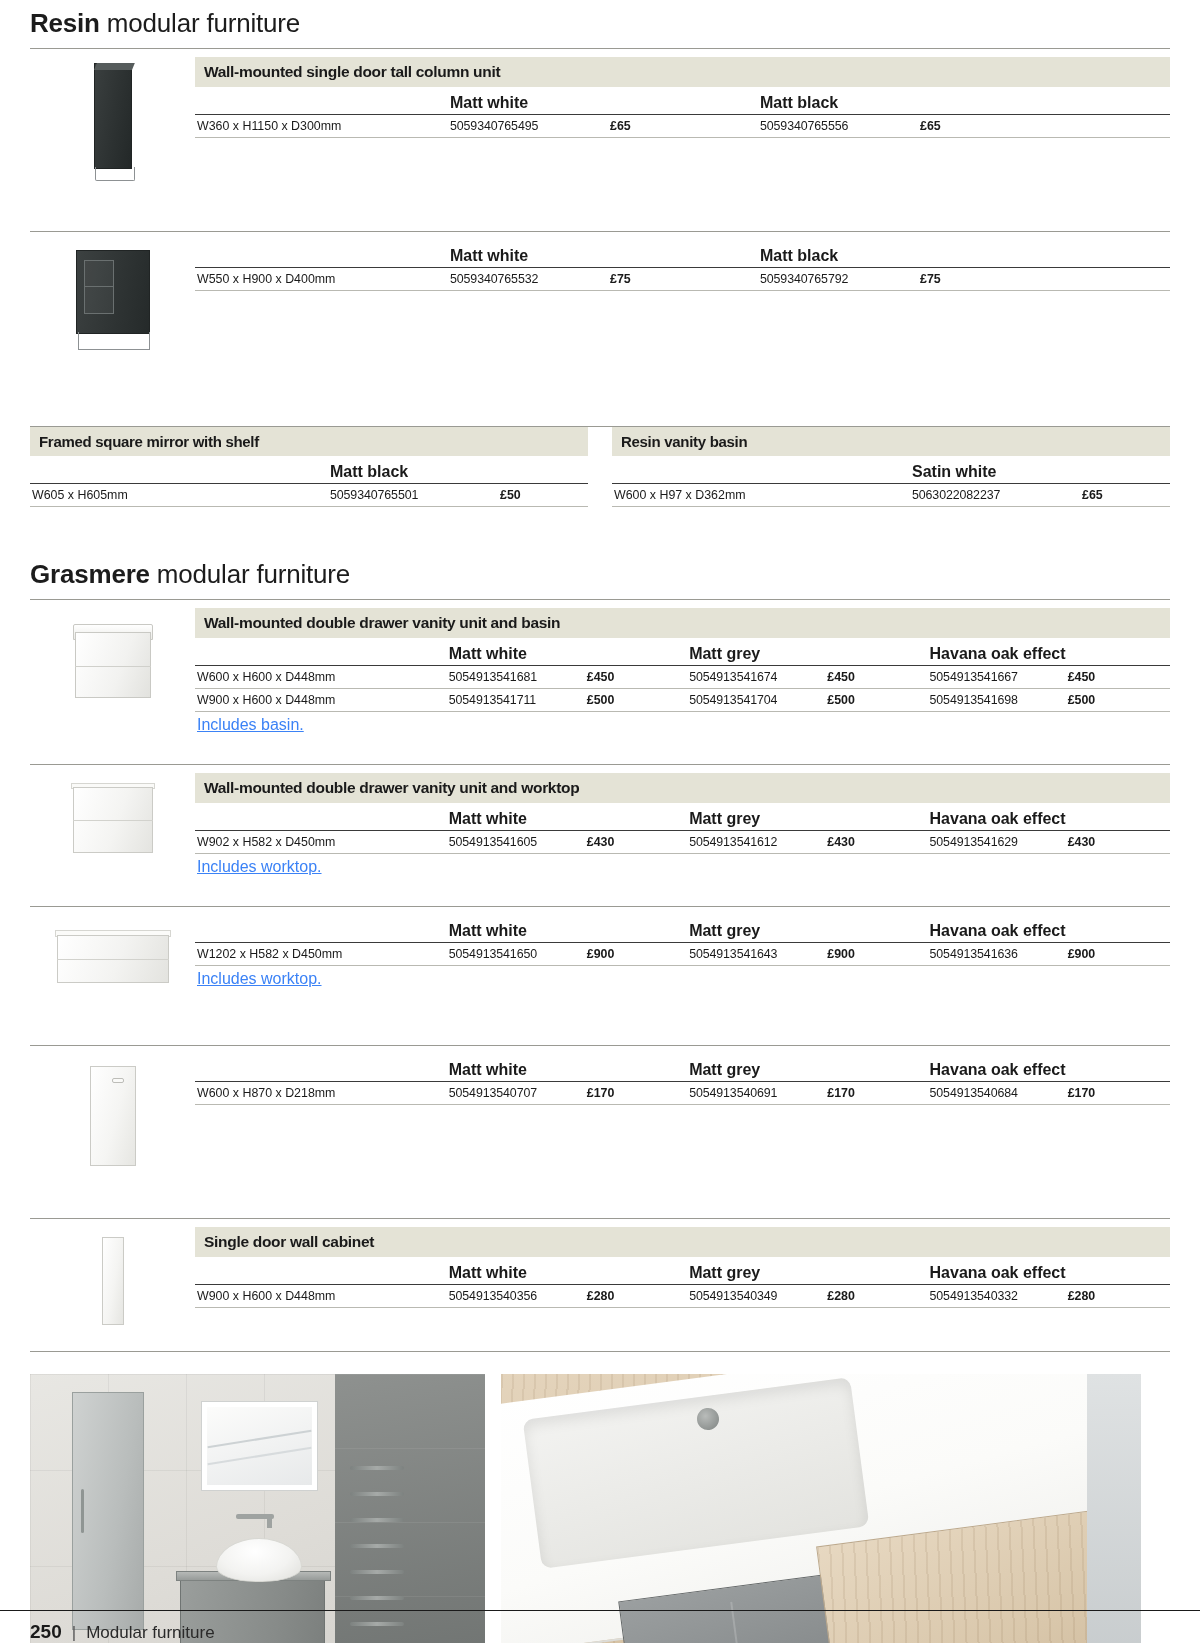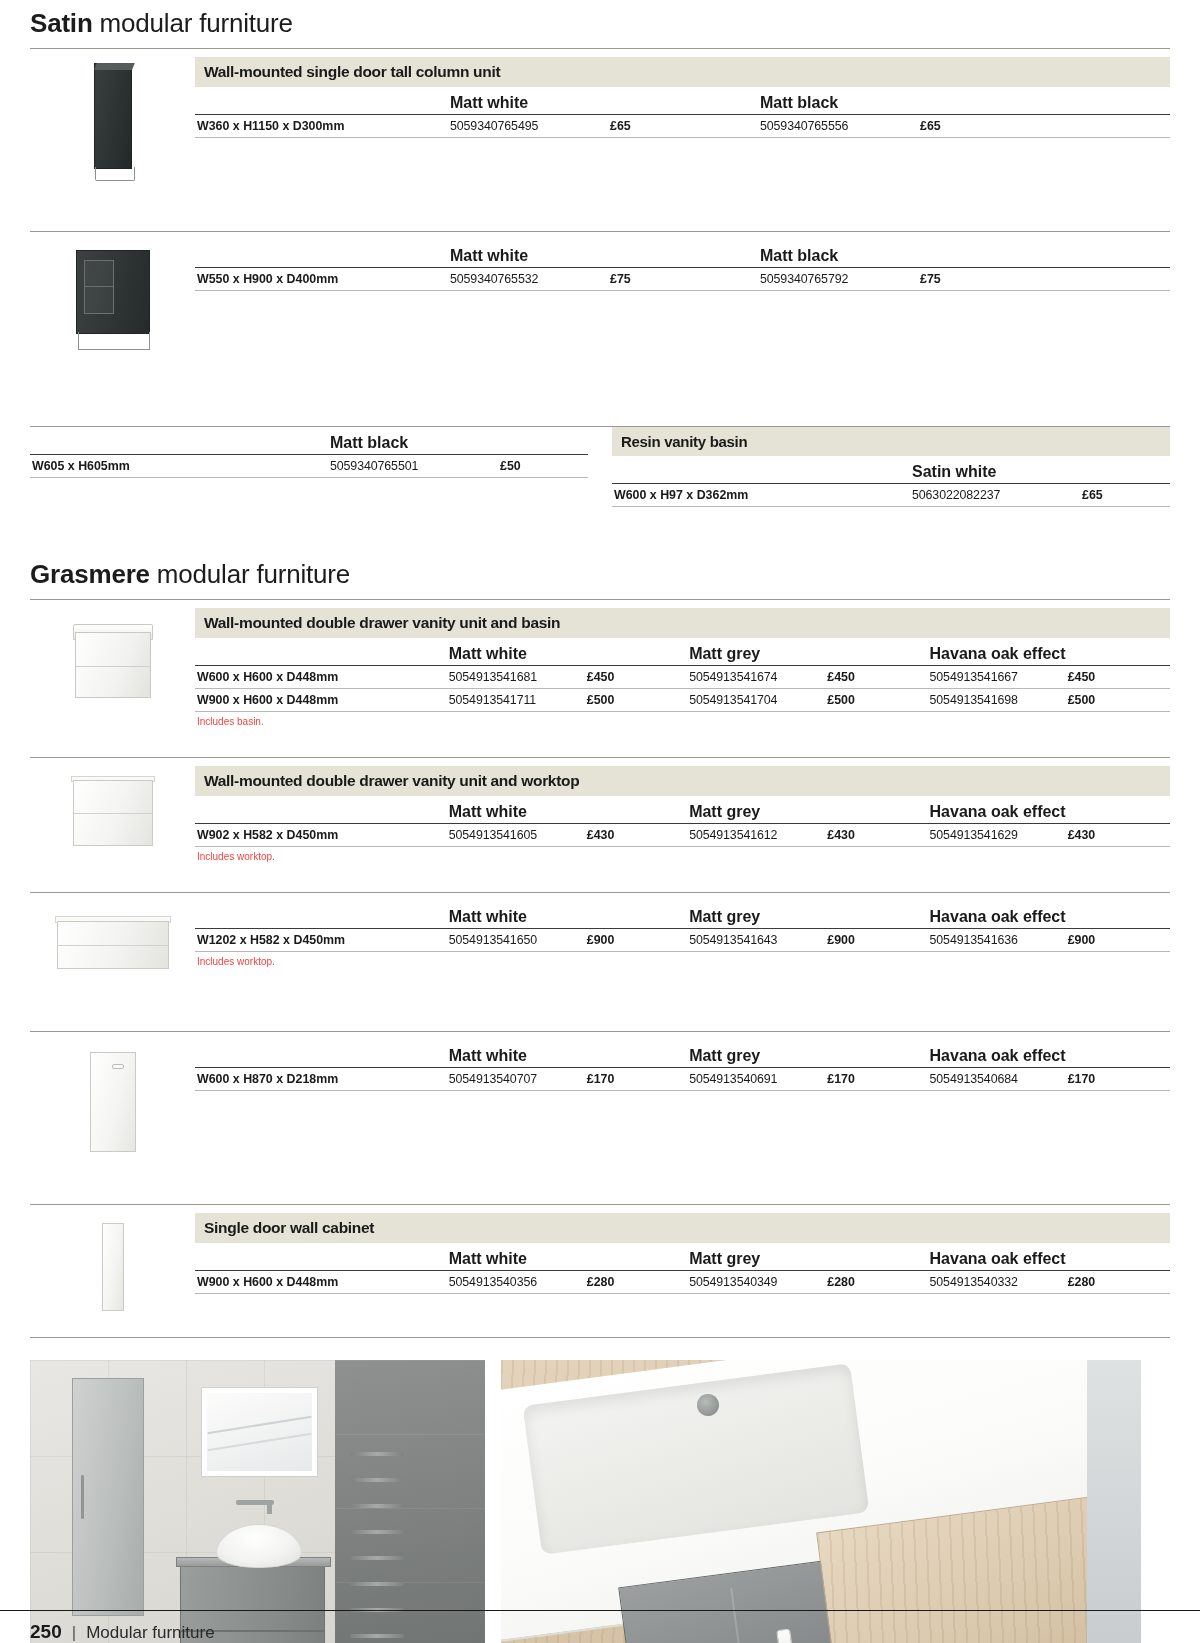--- a/index.html
+++ b/index.html
@@ -61,27 +61,28 @@
   }
   table.prod thead th {
     font-weight: 700;
     border-bottom: 1.4px solid #3a3a3a;
     font-size: 16px;
     padding-bottom: 2px;
     padding-top: 7px;
   }
   table.prod tbody td { border-bottom: 0.8px solid #b9b9b2; padding-top: 4px; padding-bottom: 4px; }
   table.prod tbody tr:last-child td { border-bottom: 0.8px solid #b9b9b2; }
-  .c-dim { font-weight: 700; padding-left: 2px !important; margin-top: 8px; }
+  .c-dim { font-weight: 400; padding-left: 2px !important; margin-top: 8px; }
   .c-code { font-weight: 400; letter-spacing: -0.1px; }
   .c-price { font-weight: 700; }
   .note {
-    font-size: 10px;
+    font-size: 16px;
     padding: 4px 0 0 2px;
-    color: #ef4444;
+    color: #3b82f6;
+    text-decoration: underline;
   }
 
   
   .cols2 col.dim   { width: 255px; }
   .cols2 col.code  { width: 160px; }
   .cols2 col.price { width: 150px; }
   .cols2 col.code2 { width: 160px; }
   .cols2 col.price2{ width: auto; }
 
   
@@ -333,21 +334,21 @@
   }
   .footer .pg { font-size: 19px; font-weight: 700; }
   .footer .sep { font-size: 17px; color: #555; }
   .footer .ttl { font-size: 17px; font-weight: 400; color: #2a2a2a; }
 </style>
 </head>
 <body>
 
 <div style="height:8px"></div>
 <h1 class="brand-heading">
-  <b>Satin</b><span> modular furniture</span>
+  <b>Resin</b><span> modular furniture</span>
 </h1>
 
 <div style="height:9px"></div>
 <div class="rule-top"></div>
 
 <div class="block">
   <div class="thumb-cell">
     <div class="ph th-tall-col">
       <div class="body"></div>
         <div class="top"></div>
@@ -429,20 +430,21 @@
   </div>
 </div>
 
 <div style="height:62px"></div>
 <div class="rule-top"></div>
 <div style="height:0px"></div>
 
 <div class="pair">
   <div>
     <table class="prod cols1">
+      <caption>Framed square mirror with shelf</caption>
       <colgroup>
           <col class="dim">
           <col class="code">
           <col class="price">
         </colgroup>
       <thead>
         <tr>
           <th></th>
           <th>Matt black</th>
           <th></th>

